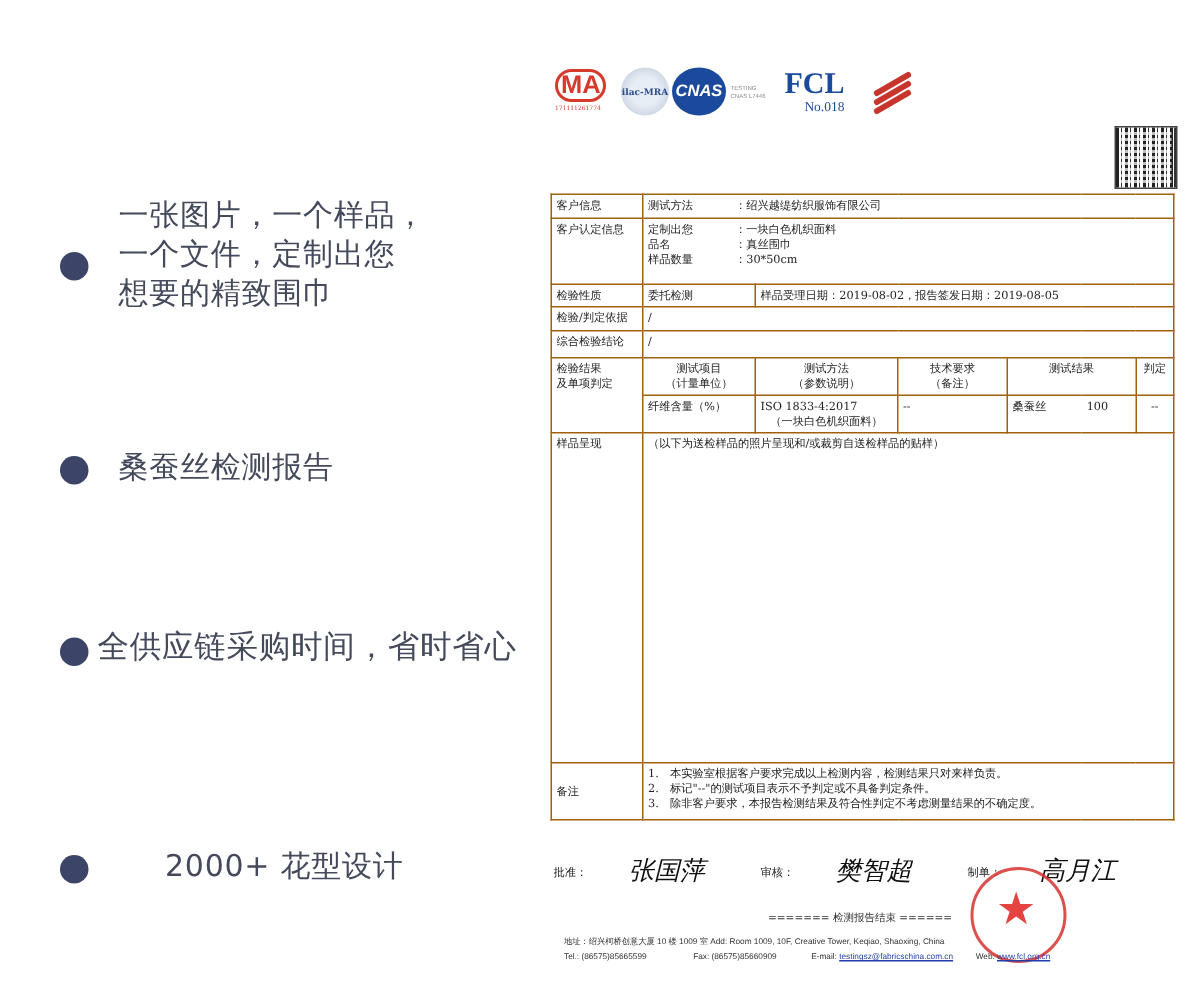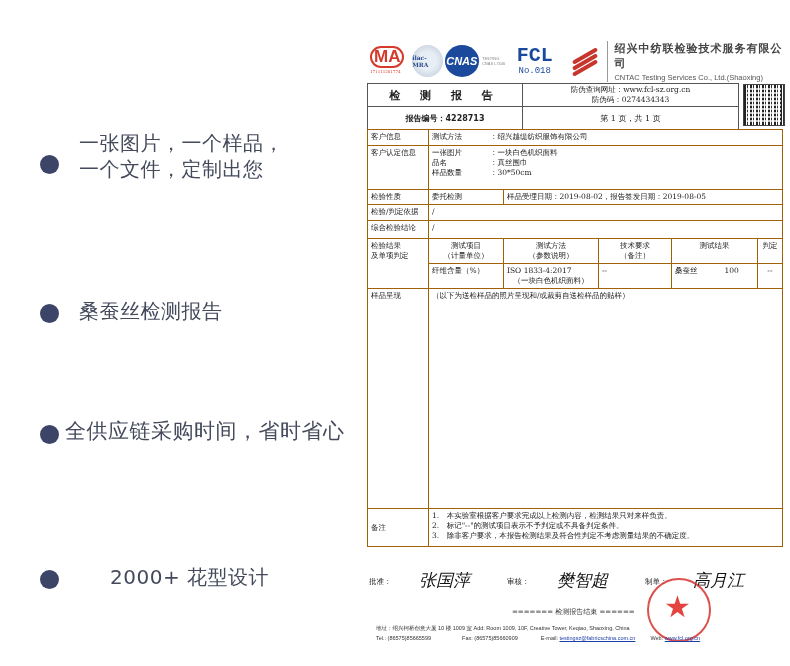--- a/index.html
+++ b/index.html
@@ -21,21 +21,21 @@
 
   .doc { position:absolute; left:362px; top:36px; width:424px; height:620px; background:#fff;
          font-family:"DejaVu Serif", serif; color:#222; font-size:8px; }
   .logos { position:absolute; left:8px; top:4px; width:416px; height:42px; display:flex; align-items:center; }
   .ma { width:40px; height:30px; position:relative; }
   .ma .t { color:#d63a2c; font-weight:bold; font-size:17px; font-family:"Liberation Sans",sans-serif; border:2px solid #d63a2c; border-radius:12px; padding:0 2px; line-height:18px; display:inline-block;}
   .ma .n { color:#d63a2c; font-size:4px; display:block; margin-top:1px; }
   .ilac { width:32px; height:32px; border-radius:50%; background:radial-gradient(circle,#e8eef5 40%,#b7c4d6 100%); margin-left:4px; display:flex; align-items:center; justify-content:center; font-size:6px; color:#2b4c8c; font-weight:bold; }
   .cnas { width:36px; height:32px; border-radius:50%; background:#1b4a9c; margin-left:2px; display:flex; align-items:center; justify-content:center; color:#fff; font-style:italic; font-weight:bold; font-size:11px; font-family:"Liberation Sans",sans-serif; }
   .cnas-txt { font-size:4px; color:#888; line-height:5px; margin-left:3px; width:26px; font-family:"Liberation Sans",sans-serif; }
-  .fcl { margin-left:10px; color:#1b4a9c; font-family:Liberation Mono, monospace; text-align:center; }
+  .fcl { margin-left:10px; color:#1b4a9c; font-family:Liberation Serif, serif; text-align:right; }
   .fcl .big { font-size:20px; line-height:20px; font-weight:bold; }
   .fcl .no { font-size:9px; }
   .swoosh { margin-left:18px; width:28px; height:22px; position:relative; }
   .swoosh i { position:absolute; left:0; width:28px; height:4px; background:#c8352d; transform:rotate(-30deg); border-radius:2px; }
   .org { margin-left:10px; border-left:1px solid #999; padding-left:6px; }
   .org .cn { font-size:11px; font-weight:bold; color:#444; letter-spacing:1px; }
   .org .en { font-size:7.5px; color:#555; font-family:"Liberation Sans",sans-serif; margin-top:2px; }
 
   table { border-collapse:collapse; }
   .hdr { position:absolute; left:5px; top:47px; width:372px; }
@@ -67,20 +67,21 @@
 </style>
 </head>
 <body>
 
 <div class="left">
   <div class="bullet b1">
     <span class="dot"></span>
     <div class="btext">
       <div>一张图片，一个样品，</div>
       <div>一个文件，定制出您</div>
+      <div>想要的精致围巾</div>
     </div>
   </div>
   <div class="bullet b2">
     <span class="dot"></span>
     <div class="btext">桑蚕丝检测报告</div>
   </div>
   <div class="bullet b3">
     <span class="dot"></span>
     <div class="btext">全供应链采购时间，省时省心</div>
   </div>
@@ -101,55 +102,36 @@
     <div class="cnas-txt">TESTING CNAS L7446</div>
     <div class="fcl">
       <div class="big">FCL</div>
       <div class="no">No.018</div>
     </div>
     <div class="swoosh">
       <i style="top:4px"></i>
         <i style="top:10px"></i>
         <i style="top:16px"></i>
     </div>
-    <div class="org">
-      <div class="cn">绍兴中纺联检验技术服务有限公司</div>
-      <div class="en">CNTAC Testing Services Co., Ltd.(Shaoxing)</div>
-    </div>
-  </div>
-
-  <table class="hdr">
-    <tbody>
-        <tr>
-      <td class="title" style="width:152px">检 测 报 告</td>
-      <td class="anti">
-        <div>防伪查询网址：www.fcl-sz.org.cn</div>
-        <div>防伪码：0274434343</div>
-      </td>
-    </tr>
-    <tr>
-      <td class="rno">报告编号：4228713</td>
-      <td>第 1 页，共 1 页</td>
-    </tr>
-  </tbody>
-    </table>
+  </div>
+
   <div class="qr"></div>
 
   <table class="main">
     <tbody>
         <tr style="height:16px">
       <td class="lbl">客户信息</td>
       <td colspan="6">
         <span style="display:inline-block;width:58px">测试方法</span><span>：绍兴越缇纺织服饰有限公司</span>
       </td>
     </tr>
     <tr style="height:44px">
       <td class="lbl">客户认定信息</td>
       <td colspan="6">
-        <div><span style="display:inline-block;width:58px">一张图片</span><span>：一块白色机织面料</span></div>
+        <div><span style="display:inline-block;width:58px">定制出您</span><span>：一块白色机织面料</span></div>
         <div><span style="display:inline-block;width:58px">品名</span><span>：真丝围巾</span></div>
         <div><span style="display:inline-block;width:58px">样品数量</span><span>：30*50cm</span></div>
       </td>
     </tr>
     <tr style="height:14px">
       <td class="lbl">检验性质</td>
       <td style="width:55px">委托检测</td>
       <td colspan="5">样品受理日期：2019-08-02，报告签发日期：2019-08-05</td>
     </tr>
     <tr style="height:16px">

